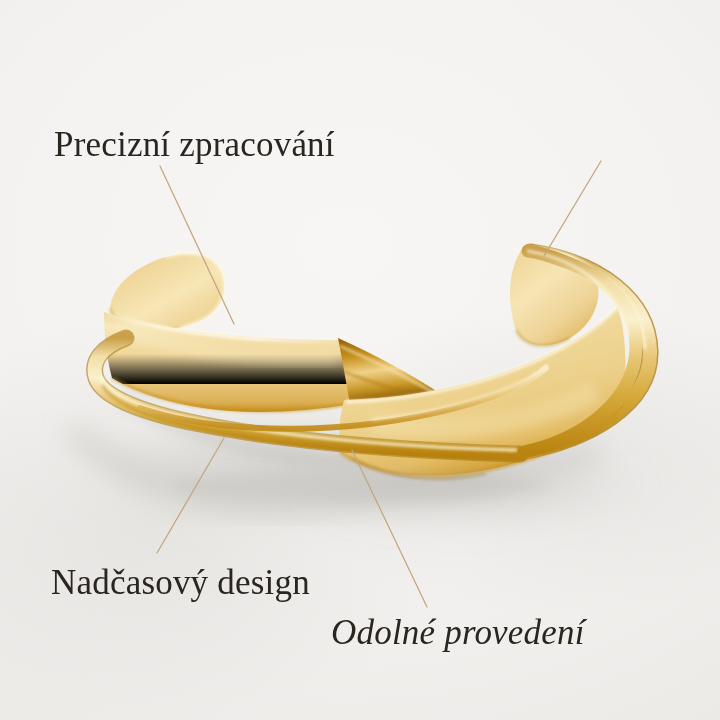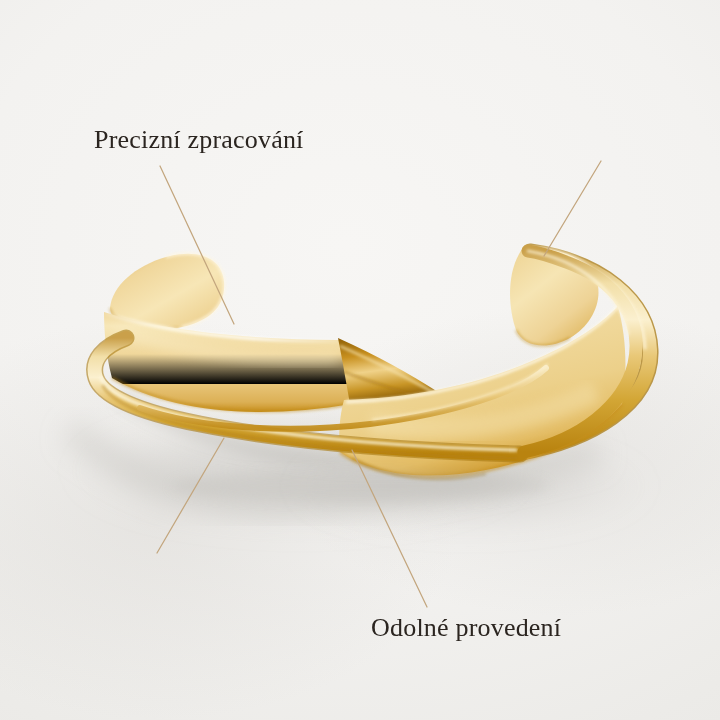--- a/index.html
+++ b/index.html
@@ -35,30 +35,29 @@
   #product svg { display: block; width: 720px; height: 720px; }
 
   
   #leaders { position: absolute; inset: 0; pointer-events: none; }
   #leaders svg { display: block; width: 720px; height: 720px; }
 
   
   .callout {
     position: absolute;
     color: #2b2520;
-    font-size: 26px;
+    font-size: 35px;
     line-height: 1.1;
     letter-spacing: 0.2px;
     white-space: nowrap;
-    margin-left: 40px;
   }
   #label-precision { left: 54px;  top: 126px; }
   #label-nickel    { left: 560px; top: 126px; }
   #label-design    { left: 51px;  top: 564px; }
-  #label-durable   { left: 331px; top: 614px; }
+  #label-durable   { left: 331px; top: 614px; font-style: italic; }
 </style>
 </head>
 <body>
 
 <div id="stage">
 
   <div id="backdrop"></div>
   <div id="backdrop-warm"></div>
 
   <div id="product">
@@ -269,16 +268,17 @@
         <line x1="601" y1="161" x2="544" y2="256"></line>
         <line x1="224" y1="438" x2="157" y2="553"></line>
         <line x1="352" y1="450" x2="427" y2="607"></line>
       </g>
     </svg>
   </div>
 
   <div class="callout" id="label-precision">Precizní zpracování</div>
 
 
+  <div class="callout" id="label-design">Nadčasový design</div>
 
   <div class="callout" id="label-durable">Odolné provedení</div>
 
 </div>
 
 </body></html>

